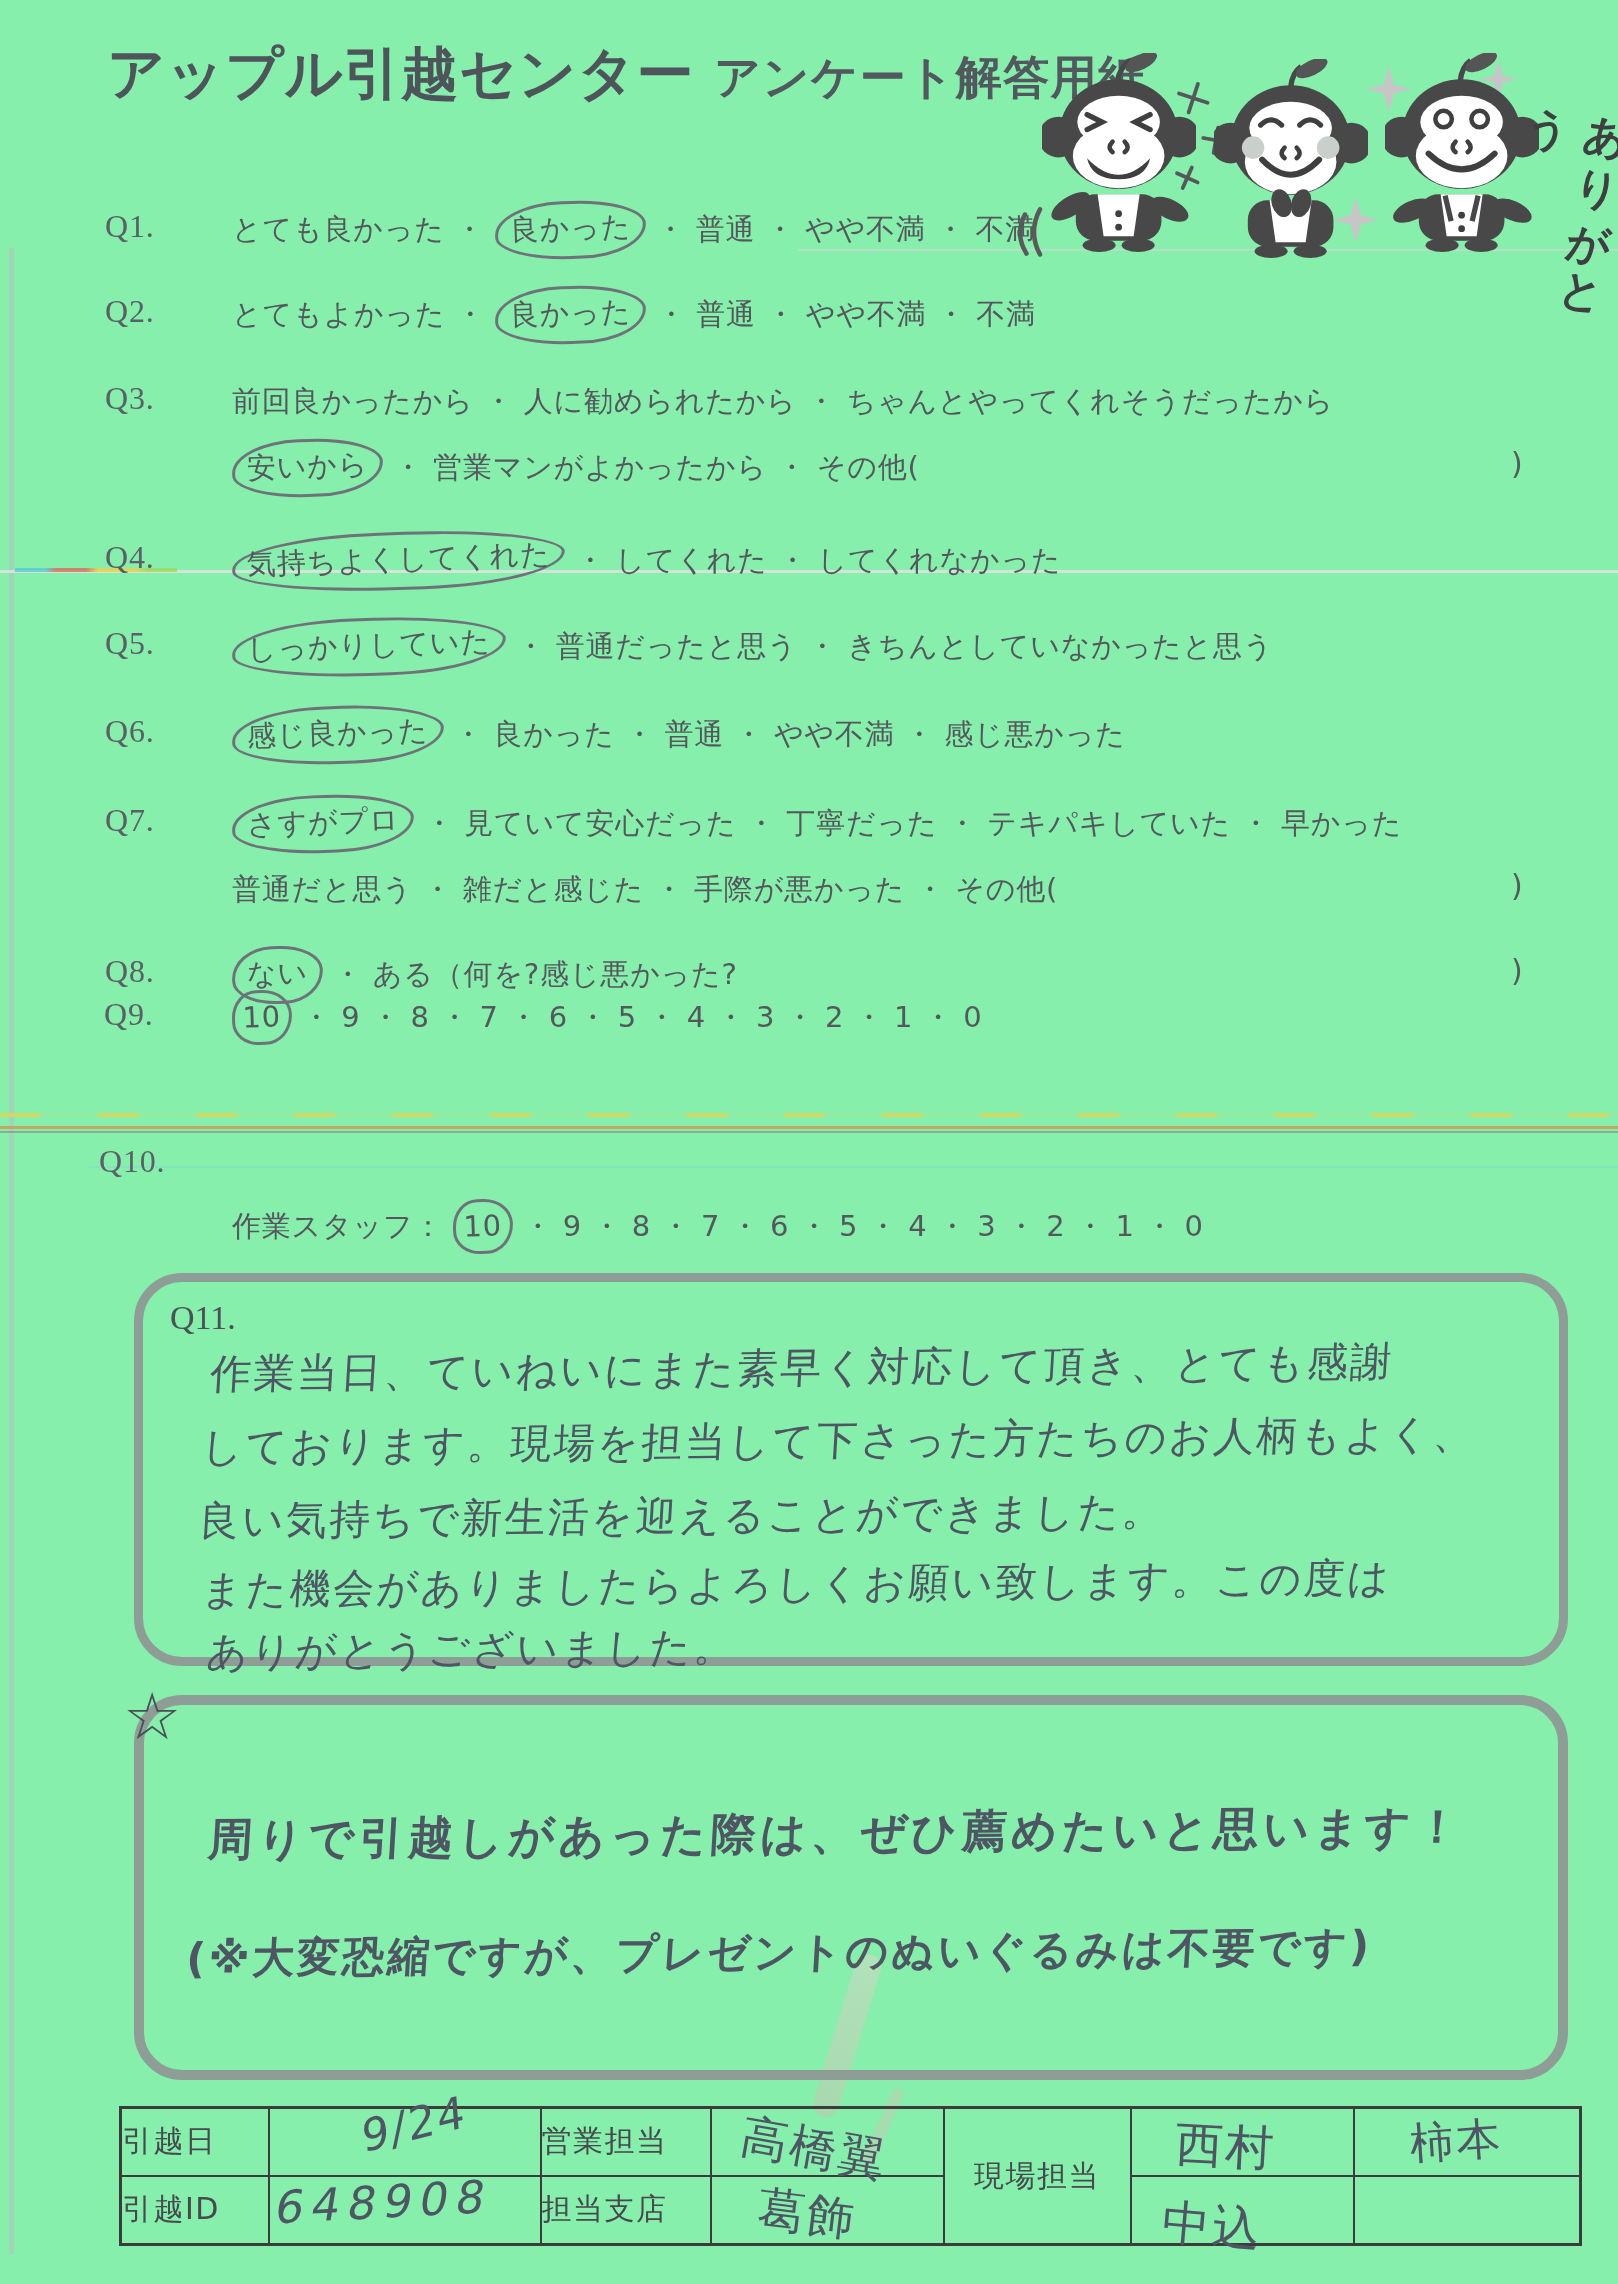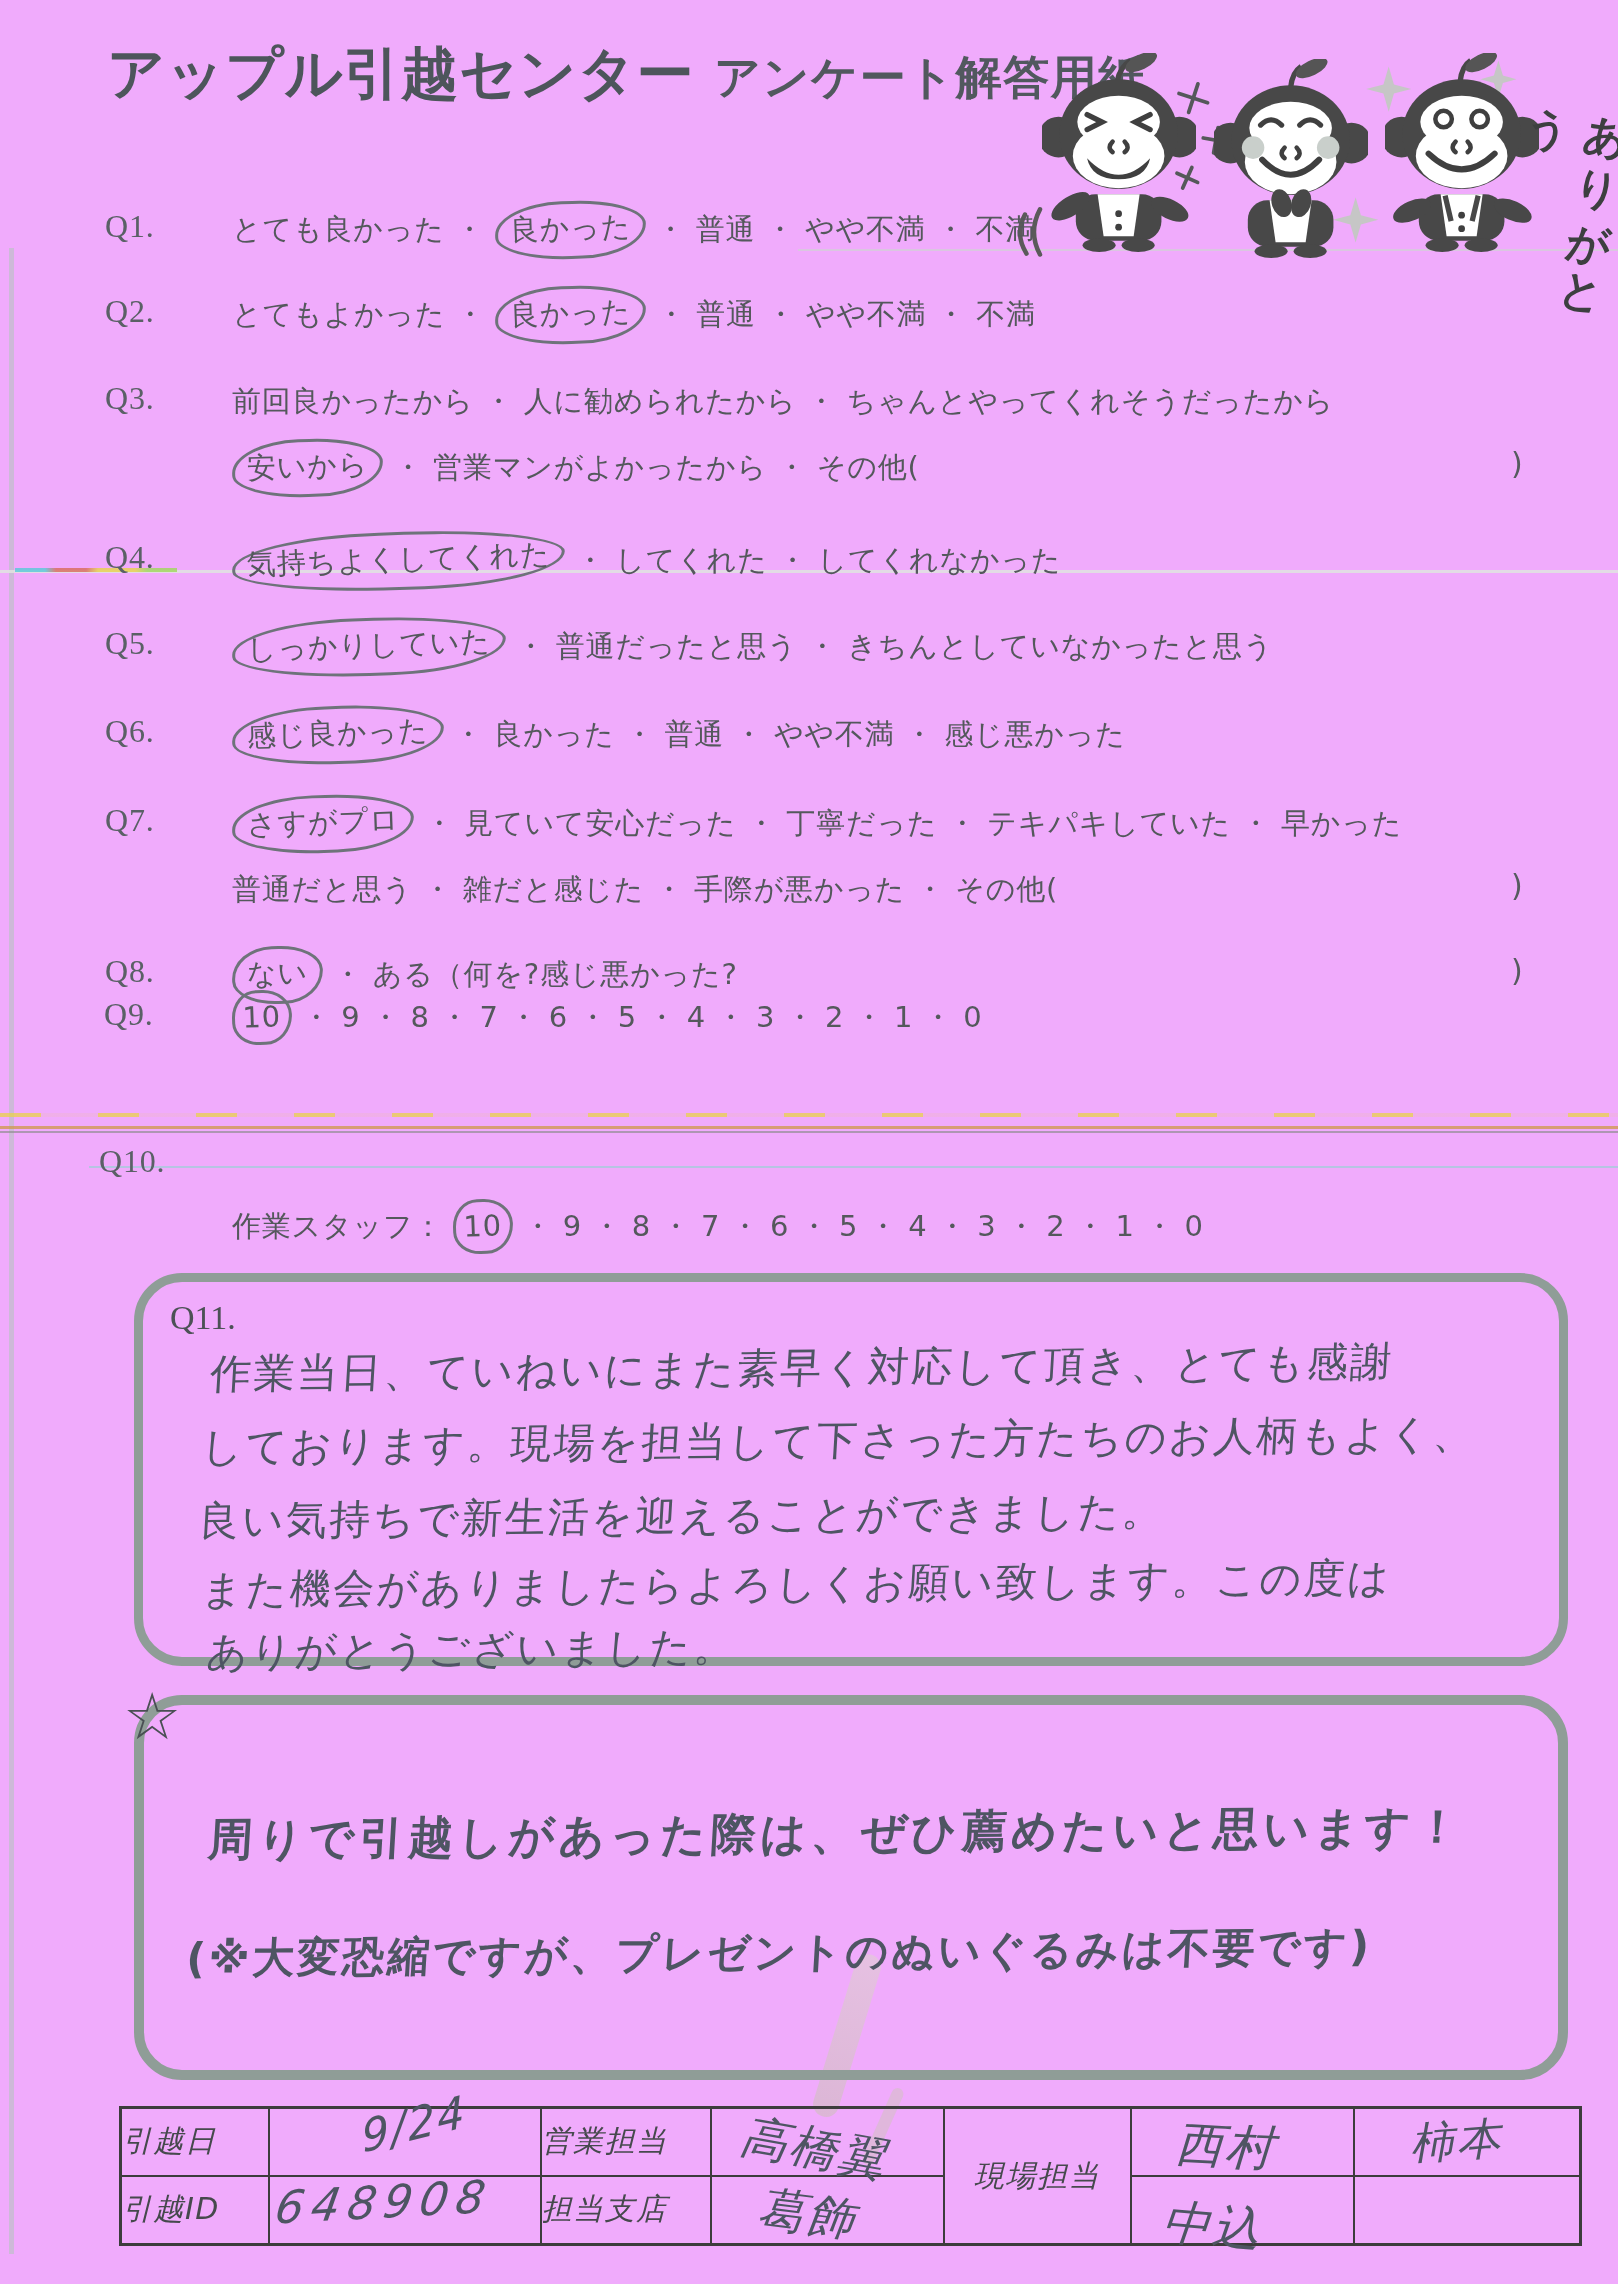--- a/index.html
+++ b/index.html
@@ -1,16 +1,16 @@
 <!DOCTYPE html>
 <html style="font-size:12px"><head>
 <meta charset="utf-8">
 <style>
   html,body{margin:0;padding:0;background:#e8e8e8;}
-  .page{position:relative;width:1618px;height:2284px;background:#f0abfc;
+  .page{position:relative;width:1618px;height:2284px;background:#86efac;
         font-family:"DejaVu Sans",sans-serif;color:#54585c;overflow:hidden;}
 
   
   .titlebar{position:absolute;left:107px;top:36px;display:flex;align-items:baseline;gap:19.6px;white-space:nowrap;}
   .title{font-size:57px;font-weight:700;color:#4d555b;letter-spacing:0.8px;}
   .subtitle{font-size:46px;font-weight:700;color:#51585e;letter-spacing:1.5px;}
   .instruction{position:absolute;left:107px;top:114px;font-size:29px;color:#565a5f;letter-spacing:1.5px;}
 
   
   .qrow{position:absolute;left:0;width:1618px;height:42px;white-space:nowrap;font-size:29px;letter-spacing:0.8px;}
@@ -29,21 +29,21 @@
   
   .bigbox{position:absolute;left:111px;width:1434px;border:9.8px solid #8f9d97;border-radius:48px;box-sizing:border-box;margin-left:23px;}
   .box-q11{top:1273px;height:393px;}
   .box-star{top:1695px;height:385px;border-width:10.5px;}
   .q11-label{position:absolute;left:27px;top:16.6px;font-family:"Liberation Serif",serif;font-size:34px;color:#4c5156;}
   .hl{position:absolute;white-space:nowrap;}
   .star-mark{position:absolute;left:-21px;top:-21px;font-size:65px;color:#4a4f54;line-height:1;}
 
   
   .ftable{position:absolute;left:119px;top:2106px;border-collapse:collapse;table-layout:fixed;}
-  .ftable td{border:2.3px solid #3c3c3c;padding:0;position:relative;overflow:visible;font-style:italic;}
+  .ftable td{border:2.3px solid #3c3c3c;padding:0;position:relative;overflow:visible;}
   .ftable{border:3.8px solid #3c3c3c;}
   .flabel{font-size:30px;color:#46494d;padding-left:16.6px;letter-spacing:1.5px;white-space:nowrap;}
   .fcenter{text-align:center;padding-left:0;}
   .fhand{position:absolute;white-space:nowrap;z-index:3;}
 
   
   .art{position:absolute;}
   .vline{left:9px;top:248px;width:5.3px;height:2006px;background:#b5c3bf;opacity:.6;}
   .hline1{left:798px;top:249px;width:820px;height:2.3px;background:#ced4d1;opacity:.65;}
   .hline2{left:0;top:570px;width:1618px;height:3px;background:#e0e3e1;opacity:.85;}

